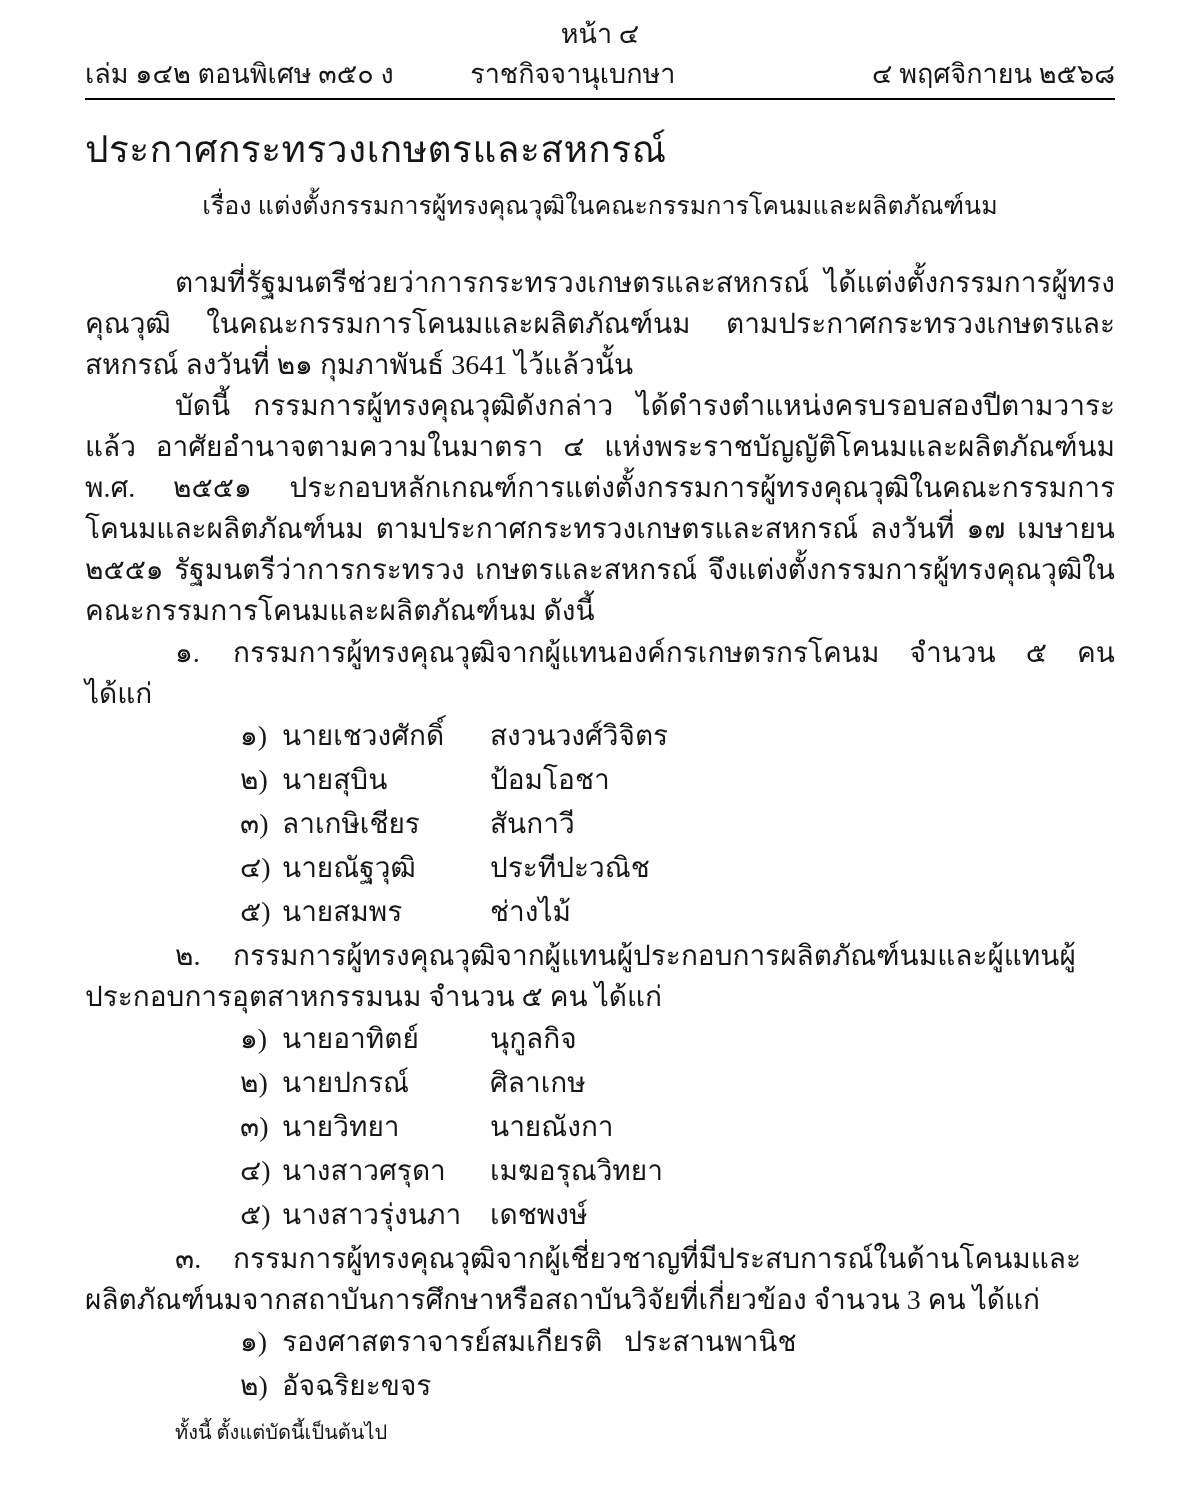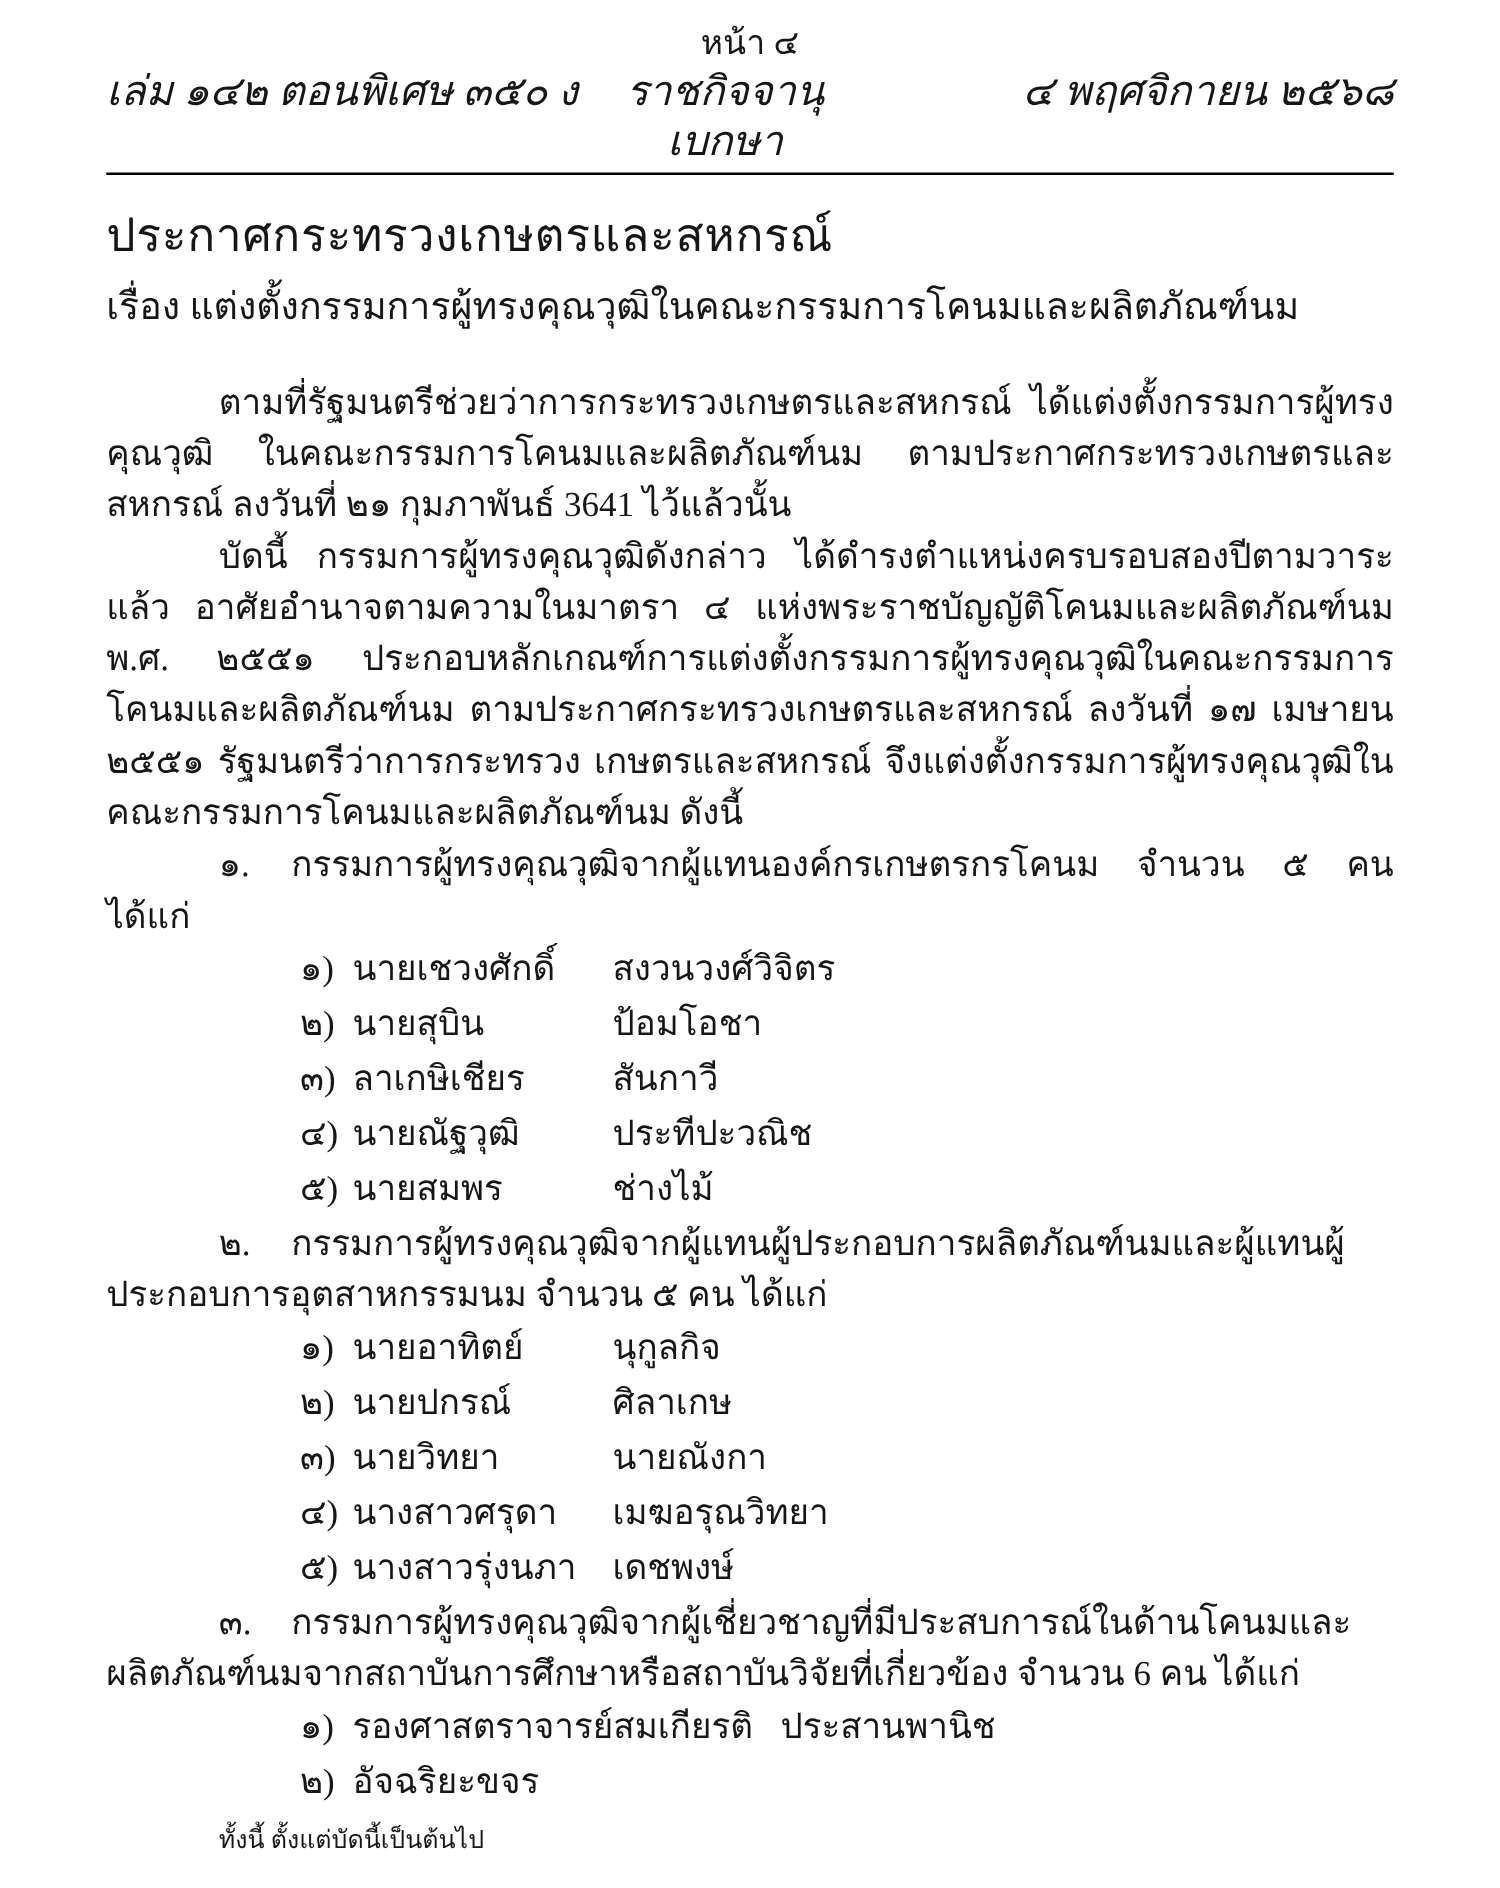--- a/index.html
+++ b/index.html
@@ -21,42 +21,42 @@
   }
   
   .page-number {
     text-align: center;
     font-size: 27px;
     line-height: 36px;
   }
   .masthead {
     display: flex;
     align-items: baseline;
-    font-size: 33px;
+    font-size: 27px;
     line-height: 40px;
     margin-top: 2px;
-    font-style: italic;
   }
   .masthead .volume   { flex: 0 0 auto; }
   .masthead .gazette  { flex: 1 1 auto; text-align: center; padding-right: 120px; }
   .masthead .date     { flex: 0 0 auto; }
   .header-rule {
     border: none;
     border-top: 2.5px solid #000000;
     margin: 4px 0 0 0;
   }
   
   .doc-title {
     font-size: 37px;
     line-height: 48px;
     margin-top: 26px;
     letter-spacing: 0.5px;
   }
   .doc-subject {
-    font-size: 30px;
+    text-align: center;
+    font-size: 25px;
     line-height: 40px;
     margin-top: 12px;
   }
   
   .body-text {
     margin-top: 36px;
     font-size: 28px;
     line-height: 41px;
     text-align: justify;
   }
@@ -181,21 +181,21 @@
         <span class="member-first">นางสาวศรุดา</span>
         <span class="member-last">เมฆอรุณวิทยา</span>
       </div>
       <div class="member-row">
         <span class="member-num">๕)</span>
         <span class="member-first">นางสาวรุ่งนภา</span>
         <span class="member-last">เดชพงษ์</span>
       </div>
     </div>
 
-    <p class="section-head"><span class="sec-num">๓.</span><span>กรรมการผู้ทรงคุณวุฒิจากผู้เชี่ยวชาญที่มีประสบการณ์ในด้านโคนมและผลิตภัณฑ์นมจากสถาบันการศึกษาหรือสถาบันวิจัยที่เกี่ยวข้อง จำนวน 6 คน ได้แก่</span></p>
+    <p class="section-head"><span class="sec-num">๓.</span><span>กรรมการผู้ทรงคุณวุฒิจากผู้เชี่ยวชาญที่มีประสบการณ์ในด้านโคนมและผลิตภัณฑ์นมจากสถาบันการศึกษาหรือสถาบันวิจัยที่เกี่ยวข้อง จำนวน 3 คน ได้แก่</span></p>
     <div class="members inline">
       <div class="member-row">
         <span class="member-num">๑)</span>
         <span class="member-first">รองศาสตราจารย์สมเกียรติ</span>
         <span class="member-last">ประสานพานิช</span>
       </div>
       <div class="member-row">
         <span class="member-num">๒)</span>
         <span class="member-last">อัจฉริยะขจร</span>
       </div>

